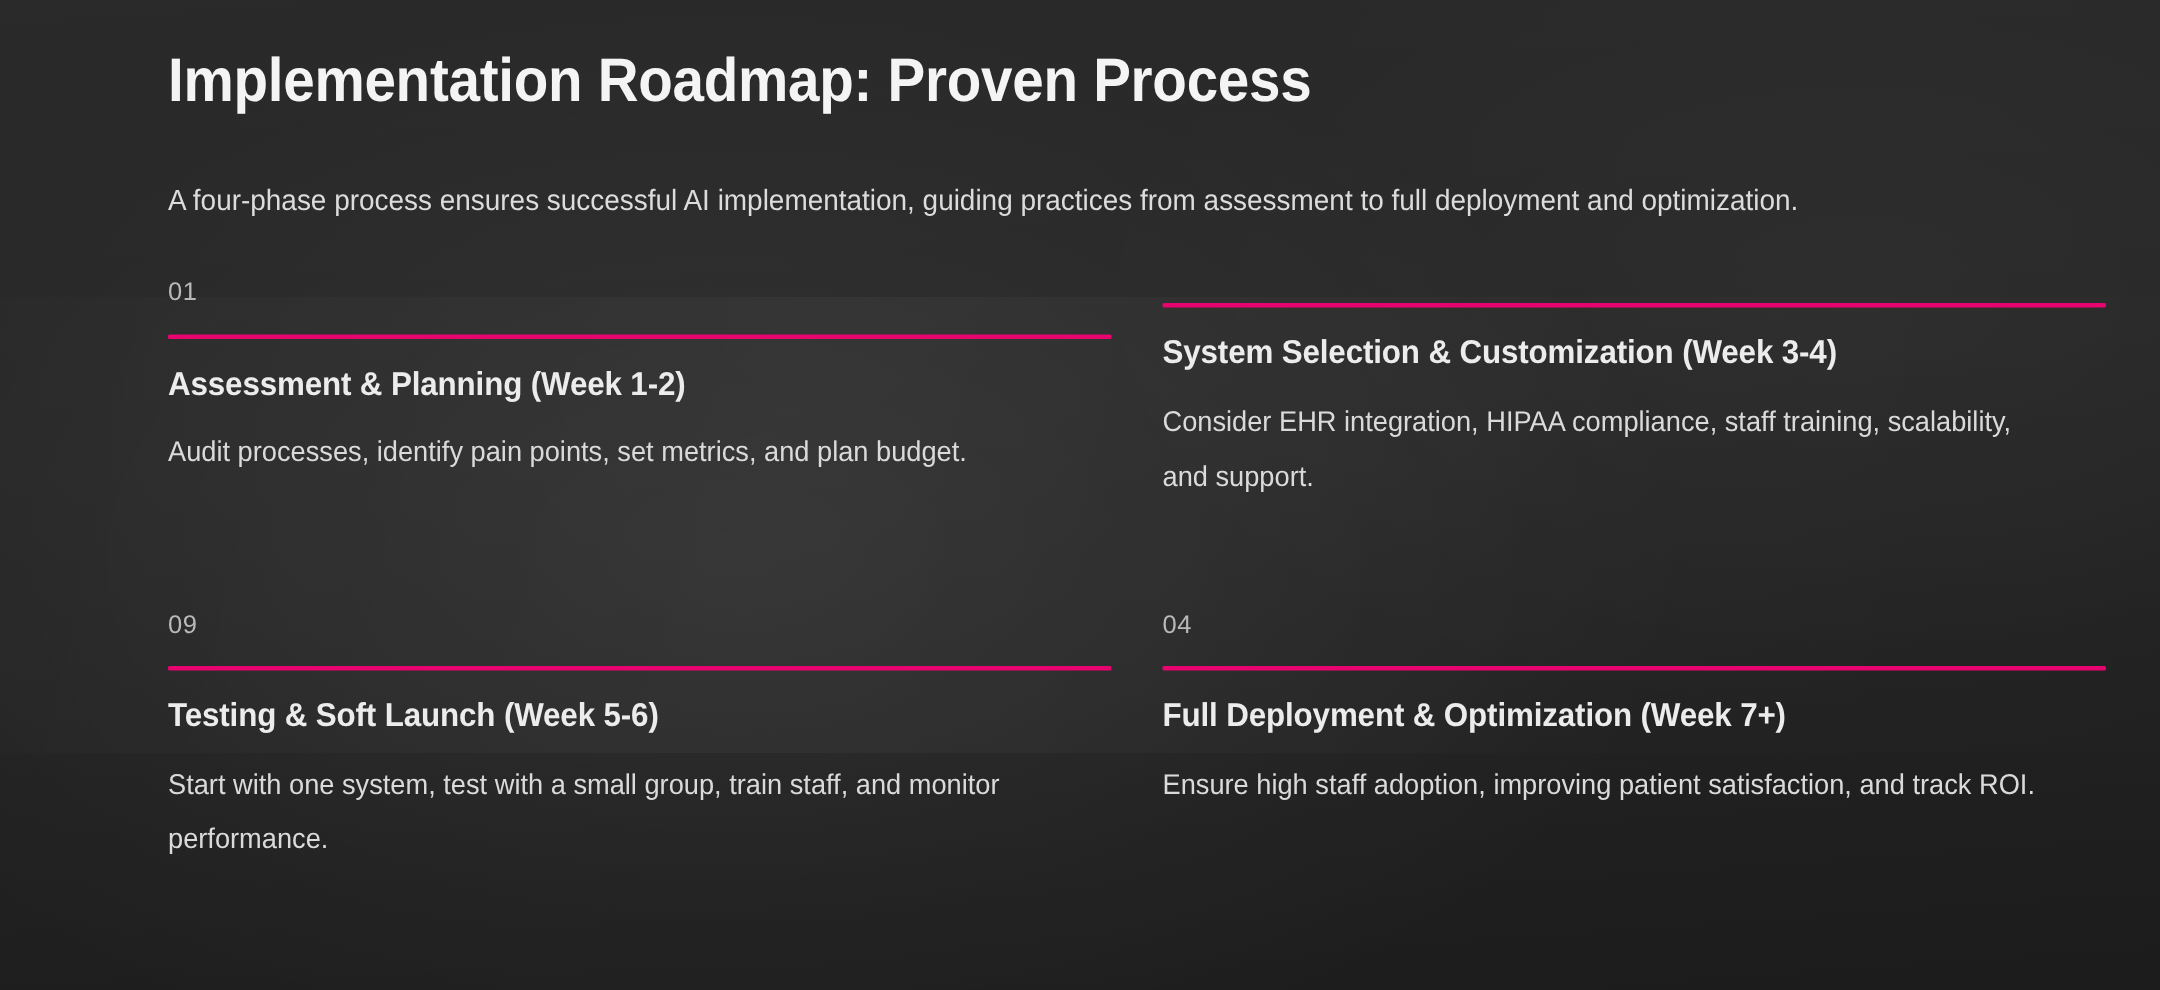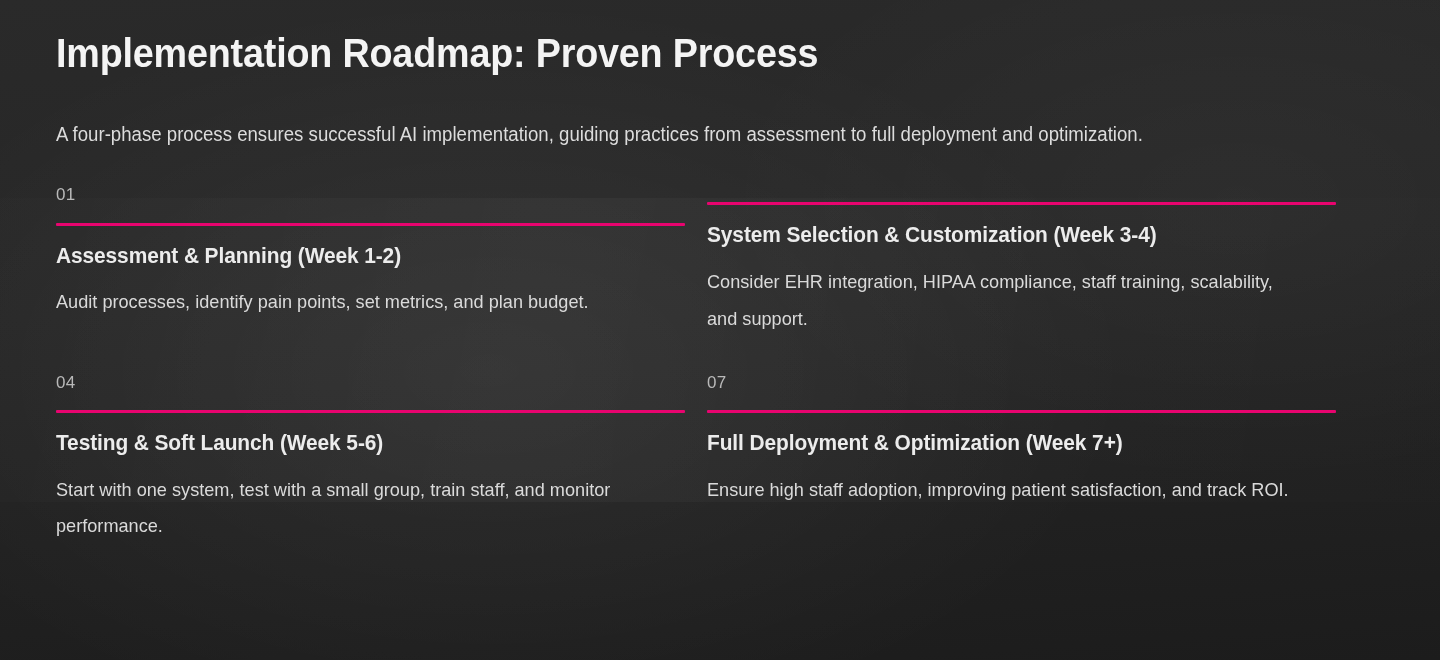--- a/index.html
+++ b/index.html
@@ -34,21 +34,21 @@
     left: -10%;
     top: 30%;
     width: 120%;
     height: 46%;
     background: linear-gradient(101deg, rgba(255,255,255,0.0) 0%, rgba(255,255,255,0.035) 40%, rgba(255,255,255,0.012) 66%, rgba(255,255,255,0.0) 100%);
     pointer-events: none;
   }
 
   #content {
     position: relative;
-    padding: 0 56px;
+    padding: 0 112px;
   }
 
   .slide-title {
     margin: 0;
     padding-top: 28px;
     font-size: 41px;
     line-height: 1.22;
     font-weight: 700;
     letter-spacing: -0.2px;
     color: #f4f4f4;
@@ -69,20 +69,21 @@
     transform: scaleX(0.955);
     transform-origin: left center;
   }
 
   .phase-grid {
     display: grid;
     grid-template-columns: 629px 629px;
     column-gap: 22px;
     row-gap: 0px;
     padding-top: 32px;
+    gap: 34px;
   }
 
   .phase-card {
     position: relative;
     padding-top: 0;
   }
   .phase-card.row2 {
     padding-top: 36px;
   }
 
@@ -151,28 +152,28 @@
         <p class="phase-body" style="color: rgb(218, 218, 218);">Audit processes, identify pain points, set metrics, and plan budget.</p>
       </div>
 
       <div class="phase-card">
         <div class="phase-rule" style="background: rgb(232, 4, 111);"></div>
         <h2 class="phase-heading">System Selection &amp; Customization (Week 3-4)</h2>
         <p class="phase-body" style="color: rgb(218, 218, 218);">Consider EHR integration, HIPAA compliance, staff training, scalability, and support.</p>
       </div>
 
       <div class="phase-card row2">
-        <div class="phase-number" style="color: rgb(185, 185, 185);">04</div>
+        <div class="phase-number" style="color: rgb(185, 185, 185);">09</div>
         <div class="phase-rule" style="background: rgb(232, 4, 111);"></div>
         <h2 class="phase-heading">Testing &amp; Soft Launch (Week 5-6)</h2>
         <p class="phase-body" style="color: rgb(218, 218, 218);">Start with one system, test with a small group, train staff, and monitor performance.</p>
       </div>
 
       <div class="phase-card row2">
-        <div class="phase-number" style="color: rgb(185, 185, 185);">07</div>
+        <div class="phase-number" style="color: rgb(185, 185, 185);">04</div>
         <div class="phase-rule" style="background: rgb(232, 4, 111);"></div>
         <h2 class="phase-heading">Full Deployment &amp; Optimization (Week 7+)</h2>
         <p class="phase-body" style="color: rgb(218, 218, 218);">Ensure high staff adoption, improving patient satisfaction, and track ROI.</p>
       </div>
 
     </div>
   </div>
 </div>
 
 </body></html>

